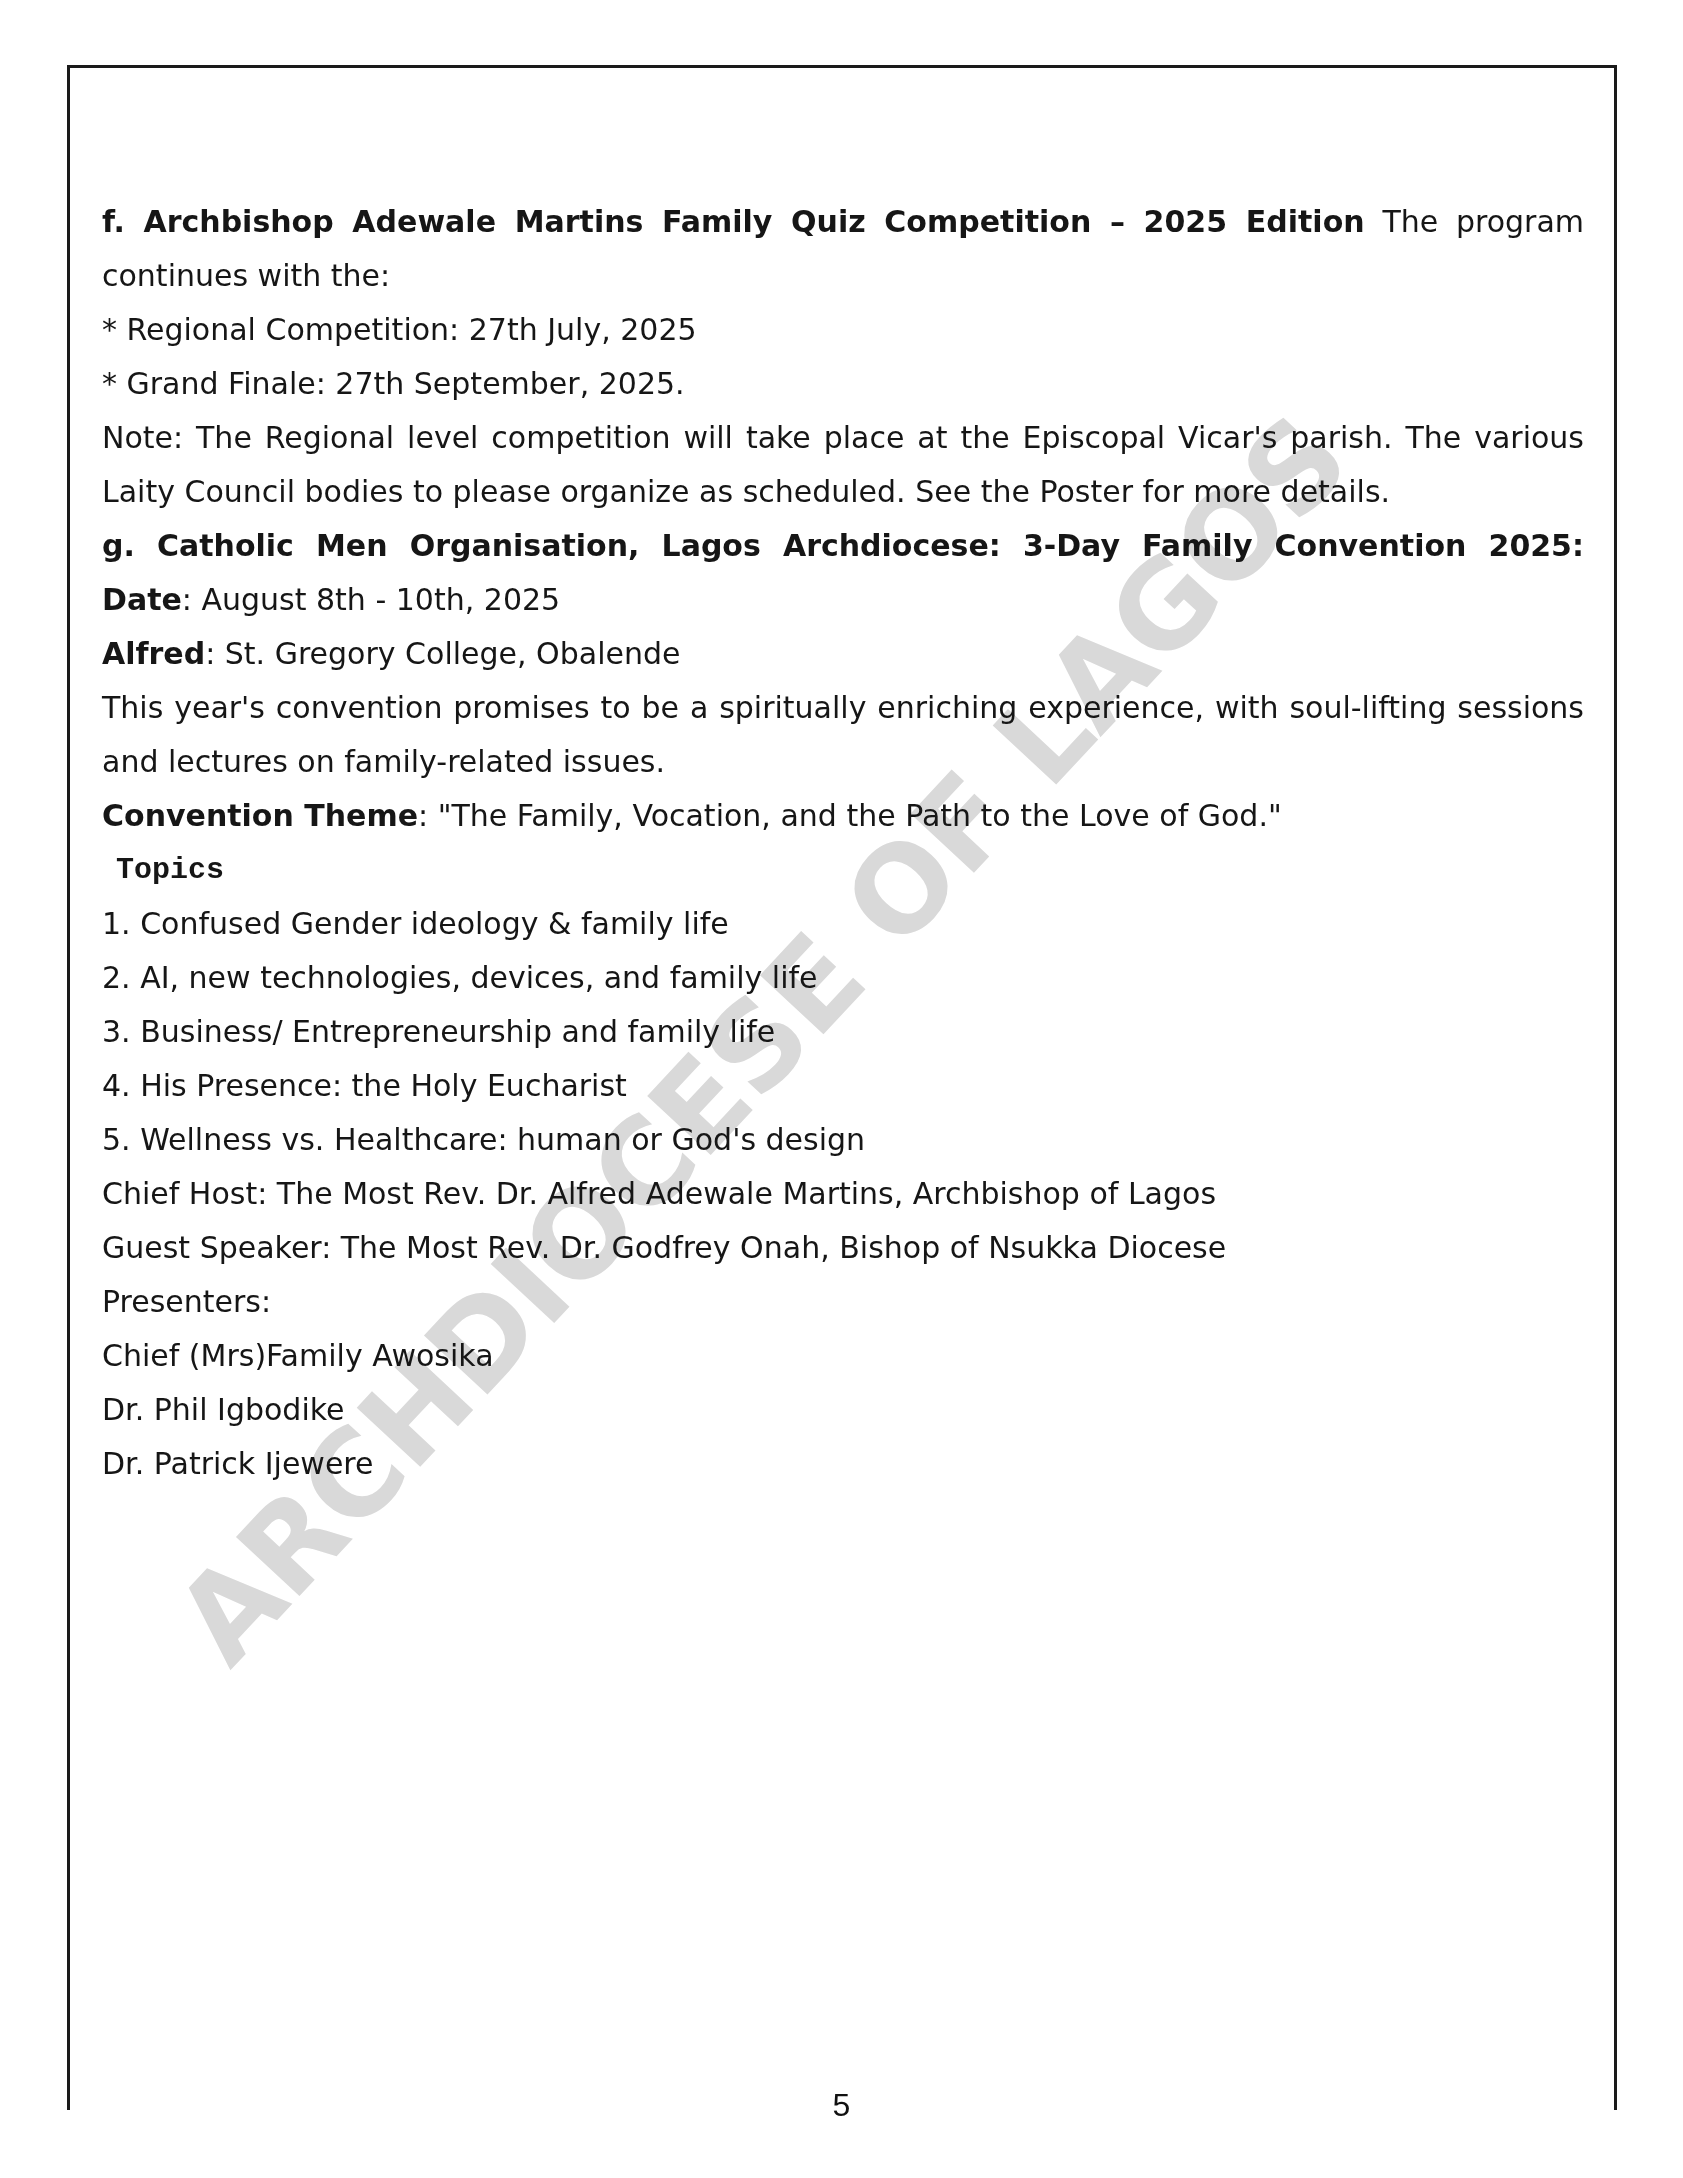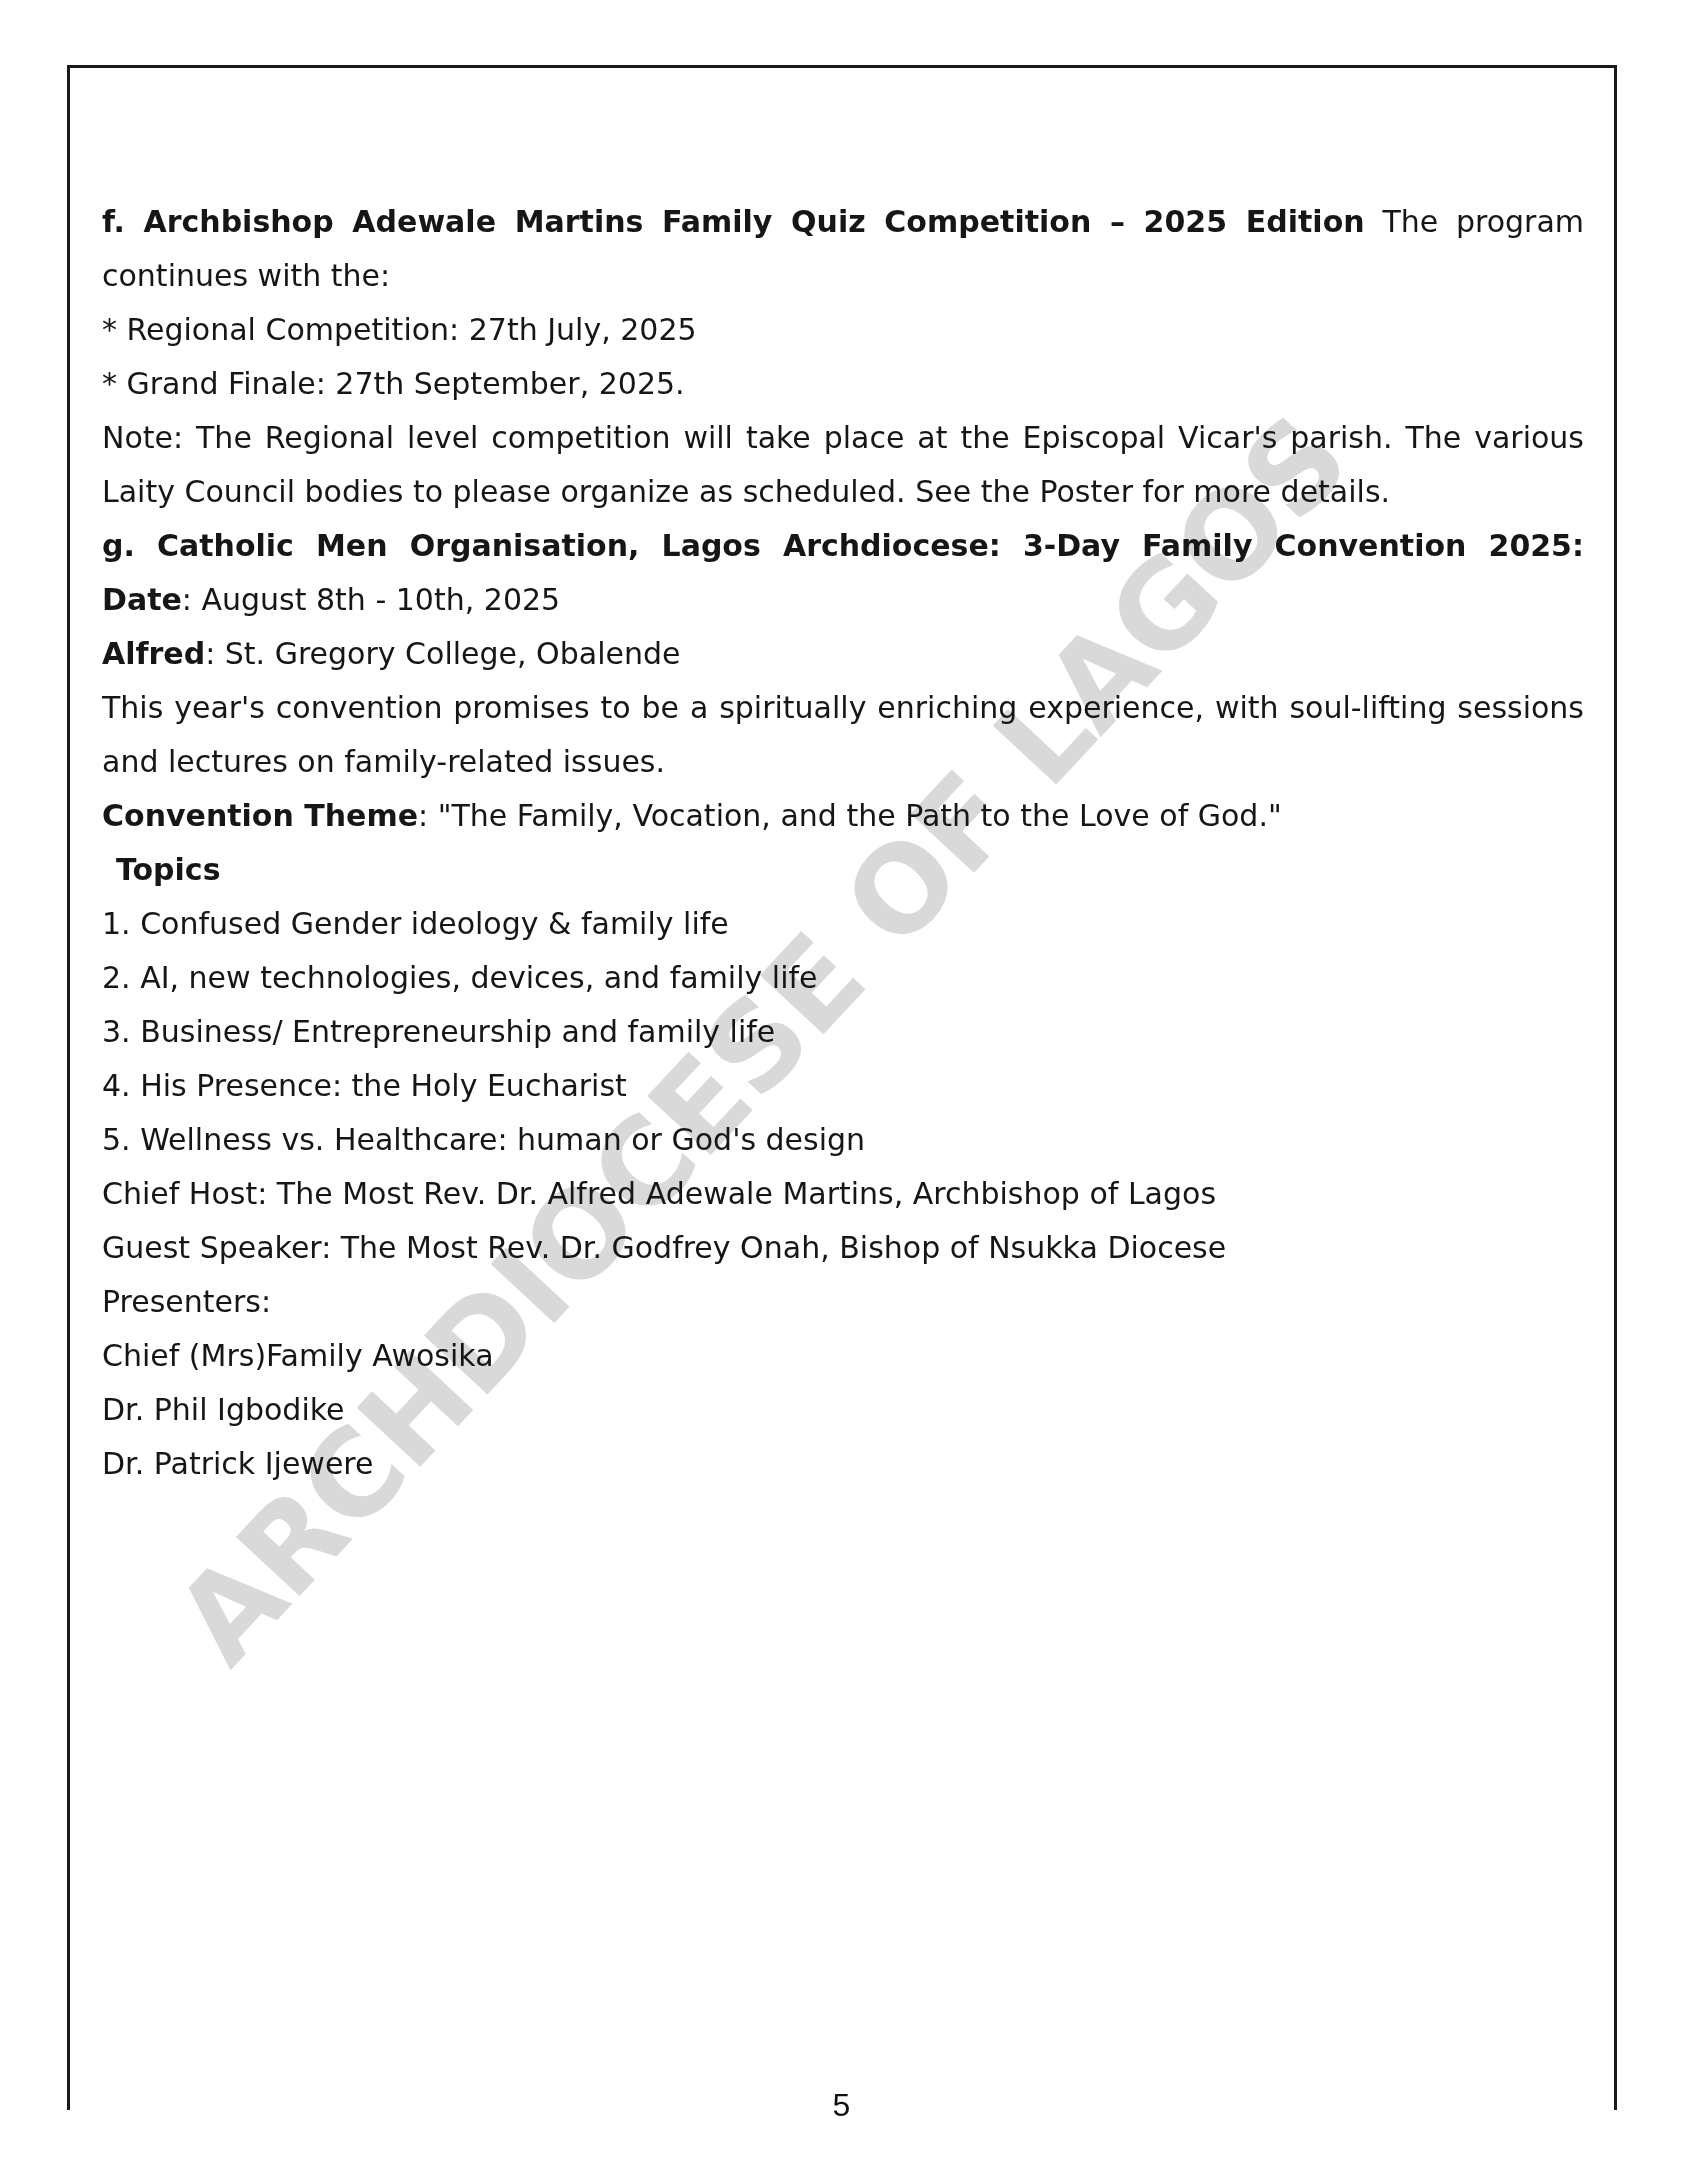--- a/index.html
+++ b/index.html
@@ -38,21 +38,21 @@
     padding:127px 30px 0 32px;
     font-size:30px;
     line-height:54px;
   }
   .content p { margin:0; }
   .gap    { margin-top:54px; }
   .gap-lg { margin-top:79px; }
   .justify { text-align:justify; }
   .justify-last { text-align:justify; text-align-last:justify; }
   .bold, strong { font-weight:700; }
-  .topics-label { padding-left:14px; }
+  .topics-label { padding-left:14px;font-family:Liberation Mono, monospace; }
   .page-number {
     position:absolute;
     left:0; right:0; top:2087px;
     text-align:center;
     font-family:"Liberation Sans", sans-serif;
     font-size:32px;
     color:#111;
     z-index:1;
   }
 </style>

